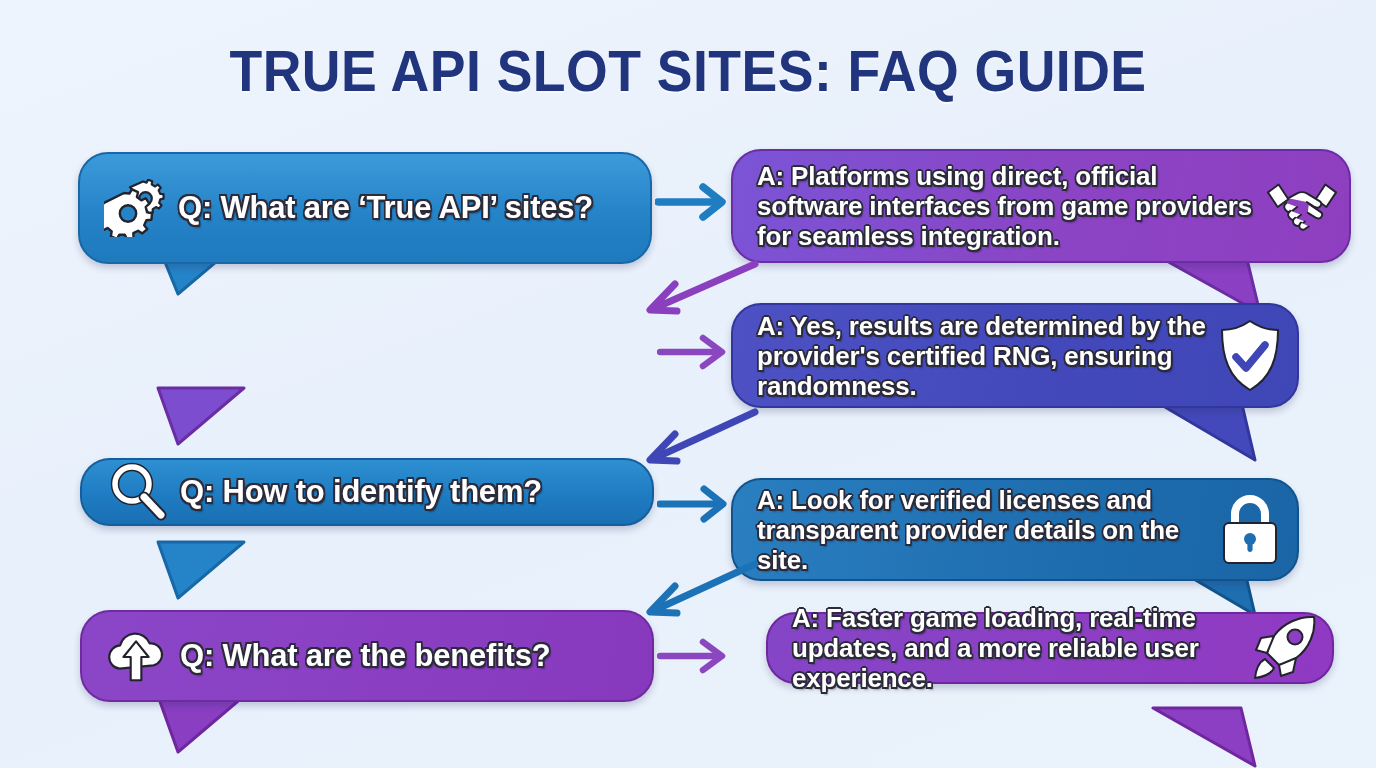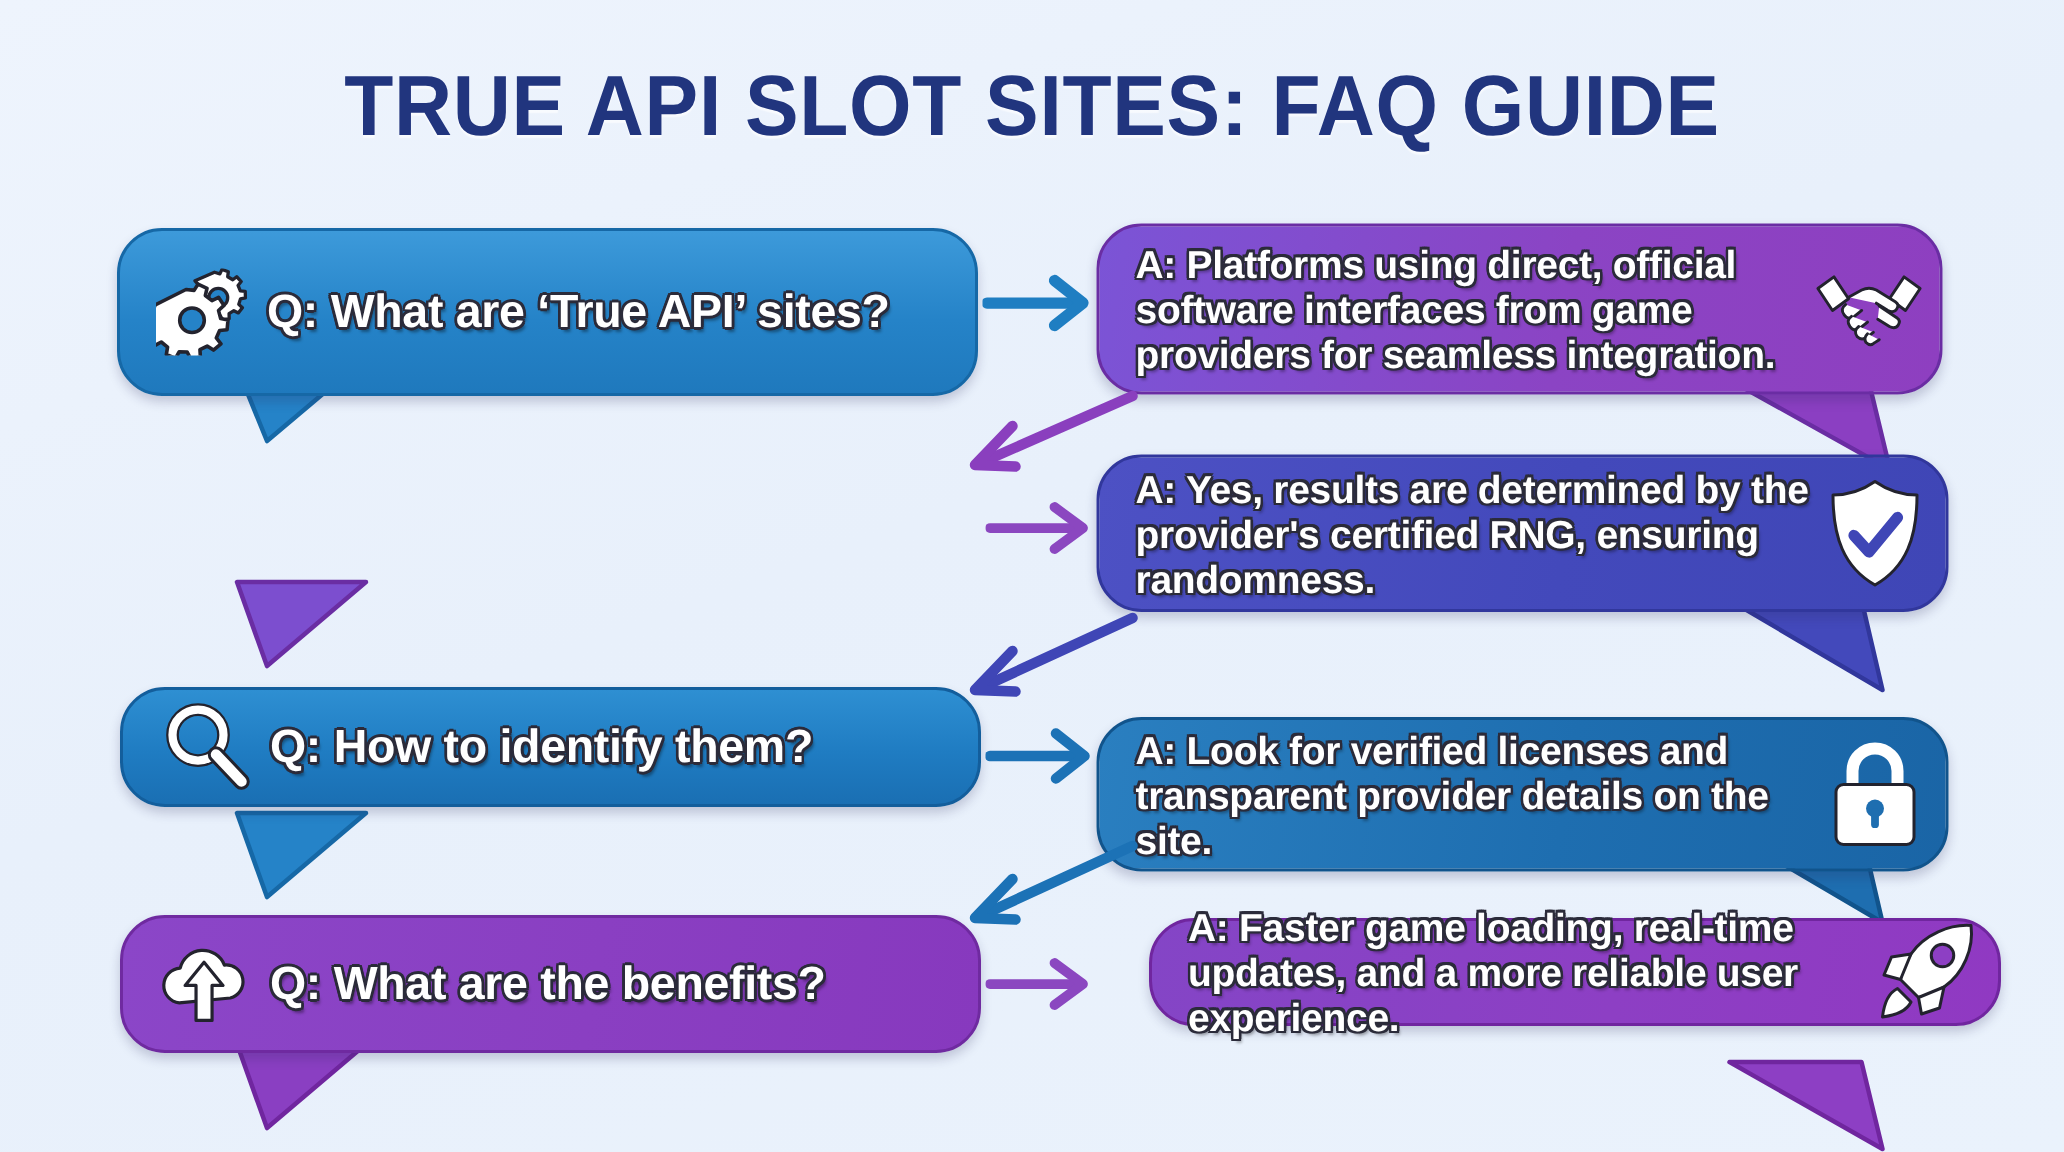--- a/index.html
+++ b/index.html
@@ -152,21 +152,21 @@
   <svg class="tail" style="left:655px; top:180px;" width="80" height="44" viewBox="0 0 80 44">
     <g fill="none" stroke="#1f7ec2" stroke-width="7.5" stroke-linecap="round" stroke-linejoin="round">
       <line x1="3" y1="22" x2="62" y2="22"></line>
       <polyline points="48,7 67,22 48,37"></polyline>
     </g>
   </svg>
 
   <svg class="tail" style="left:1148px; top:253px;" width="130" height="65" viewBox="0 0 130 65">
     <path d="M8 2 L98 2 L112 60 Z" fill="#8b3fc2" stroke="#6a2da3" stroke-width="3" stroke-linejoin="round"></path>
   </svg>
-  <div class="bubble a-bubble c-purple" style="left:731px; top:149px; width:564px; height:114px;">
+  <div class="bubble a-bubble c-purple" style="left:731px; top:149px; width:620px; height:114px;">
     <div class="inner">
       <span class="a-text">A: Platforms using direct, official software interfaces from game providers for seamless integration.</span>
       <span class="a-icon">
         <svg class="icon" width="76" height="62" viewBox="0 0 76 62">
           <g fill="#ffffff" stroke="#23232e" stroke-width="2" stroke-linejoin="round" stroke-linecap="round">
             <path d="M3 17 L14 9 L24 24 L13 32 Z"></path>
             <path d="M73 17 L62 9 L52 24 L63 32 Z"></path>
             <path d="M24 23 L33 18 Q38 15.5 43 18 L56 26 Q59 28 57 31 Q55 34 51 32 L43 27"></path>
             <path d="M22 28 Q18 31 21 35 Q24 39 28 36 L33 32"></path>
             <path d="M26 36 Q22 39 25 43 Q28 47 32 44 L37 40"></path>
@@ -215,21 +215,21 @@
   <svg class="tail" style="left:637px; top:406px;" width="125" height="62" viewBox="0 0 125 62">
     <g fill="none" stroke="#3f46b6" stroke-width="7" stroke-linecap="round" stroke-linejoin="round">
       <line x1="118" y1="6" x2="18" y2="52"></line>
       <polyline points="38,28 13,54 40,55"></polyline>
     </g>
   </svg>
 
   <svg class="tail" style="left:152px; top:540px;" width="120" height="62" viewBox="0 0 120 62">
     <path d="M6 2 L92 2 L26 58 Z" fill="#2583c8" stroke="#1668a6" stroke-width="3" stroke-linejoin="round"></path>
   </svg>
-  <div class="bubble q-bubble c-blue-mid" style="left:80px; top:458px; width:574px; height:80px;">
+  <div class="bubble q-bubble c-blue-mid" style="left:80px; top:458px; width:574px; height:68px;">
     <div class="inner">
       <span class="q-icon">
         <svg class="icon" width="64" height="64" viewBox="0 0 64 64">
           <g fill="none" stroke="#ffffff" stroke-width="5.5" stroke-linecap="round">
             <circle cx="27" cy="24" r="17" stroke="#23232e" stroke-width="8.5"></circle>
             <circle cx="27" cy="24" r="17" stroke="#ffffff" stroke-width="5.5"></circle>
           </g>
           <g>
             <line x1="39" y1="37" x2="56" y2="55" stroke="#23232e" stroke-width="11" stroke-linecap="round"></line>
             <line x1="39" y1="37" x2="56" y2="55" stroke="#ffffff" stroke-width="7" stroke-linecap="round"></line>

